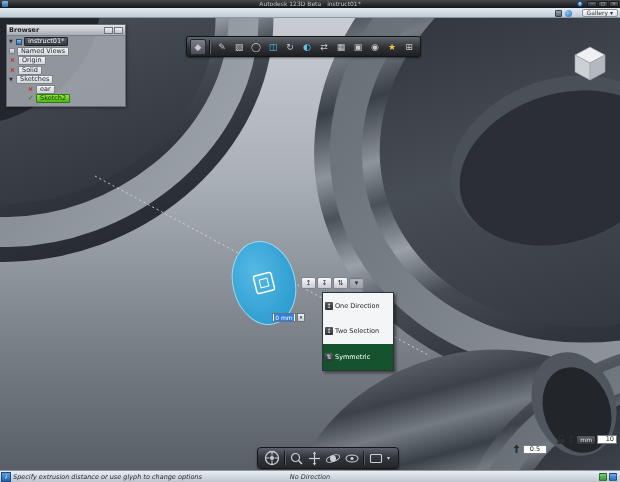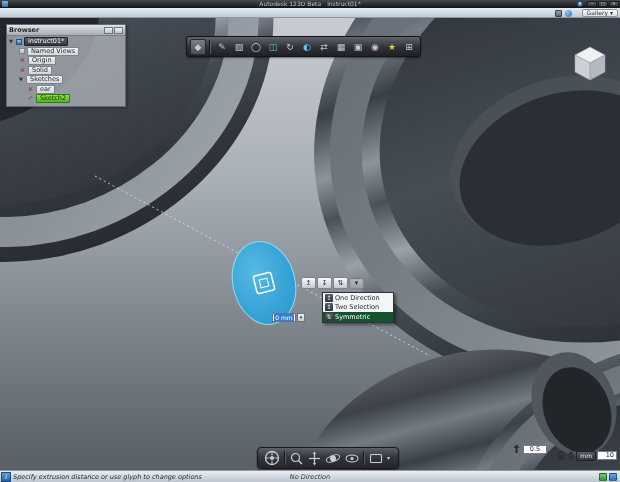--- a/index.html
+++ b/index.html
@@ -41,21 +41,21 @@
            background:rgba(172,178,185,0.80);border:1px solid #646a72;
            box-shadow:1px 1px 3px rgba(0,0,0,.35);}
   .browser-header{height:10px;display:flex;align-items:center;padding:0 2px;
                   background:linear-gradient(rgba(228,232,236,.95),rgba(168,174,181,.95));
                   border-bottom:1px solid #7a8088;}
   .browser-title{font-size:6.5px;font-weight:bold;color:#22262b;flex:1;line-height:9px;}
   .browser-hbtn{width:9px;height:7px;margin-left:1px;border:1px solid #70767e;box-sizing:border-box;
                 background:linear-gradient(#eef0f2,#c3c8cd);}
   .tree{padding:1px 0 2px;}
   .tree-row{display:flex;align-items:center;height:9.5px;gap:2px;}
-  .indent-0{padding-left:2px;} .indent-1{padding-left:12px;} .indent-2{padding-left:20px;}
+  .indent-0{padding-left:2px;} .indent-1{padding-left:2px;} .indent-2{padding-left:20px;}
   .tri{font-size:5px;color:#2c3036;width:5px;line-height:5px;}
   .tree-icon{font-size:6.5px;width:7px;text-align:center;line-height:7px;}
   .icon-red{color:#c2271c;font-weight:bold;}
   .icon-green{color:#1f6e10;font-weight:bold;}
   .icon-sq-blue{width:6px;height:6px;background:linear-gradient(#8fc3ec,#3571ad);border:1px solid #24537f;box-sizing:border-box;}
   .icon-sq-gray{width:6px;height:6px;background:linear-gradient(#e8eaec,#b2b7bd);border:1px solid #7e848b;box-sizing:border-box;}
   .pill{font-size:6.5px;line-height:7px;padding:0 3px;border:1px solid #7d838b;border-radius:1px;white-space:nowrap;
         background:linear-gradient(#f0f2f4,#d2d6da);color:#1f2328;}
   .pill-dark{background:linear-gradient(#5a5f66,#343940);color:#f2f4f6;border-color:#1f2327;}
   .pill-green{background:linear-gradient(#90e63e,#4fb517);color:#113306;border-color:#2e7d0e;}
@@ -71,41 +71,41 @@
   .tool-btn.teal{color:#5fc8e8;}
   .tool-btn.star{color:#e9c842;}
 
   
   .mini-toolbar{position:absolute;left:301px;top:259px;display:flex;gap:1px;z-index:12;}
   .mini-btn{width:15px;height:12px;box-sizing:border-box;border:1px solid #7e858d;border-radius:2px;
             background:linear-gradient(#f7f8f9,#c7cbd1);font-size:7px;line-height:10px;text-align:center;color:#2b2f34;}
   .mini-btn.pressed{background:linear-gradient(#b6bcc4,#99a0a9);box-shadow:inset 0 1px 1px rgba(0,0,0,.35);}
   .dropdown{position:absolute;left:322px;top:274px;width:70px;z-index:13;background:#f4f5f7;
             border:1px solid #2e3338;box-shadow:2px 2px 3px rgba(0,0,0,.45);}
-  .dd-row{display:flex;align-items:center;height:9.5px;gap:2px;padding:0 2px;font-size:6.5px;color:#1e2227;}
+  .dd-row{display:flex;align-items:center;height:9.5px;gap:2px;padding:8px 2px;font-size:6.5px;color:#1e2227;}
   .dd-row.selected{background:#14532d;color:#fff;}
   .dd-icon{flex:0 0 8px;width:8px;height:8px;border-radius:1px;background:linear-gradient(#585d64,#2f3338);
            color:#dfe3e7;font-size:6px;line-height:8px;text-align:center;}
   .distance{position:absolute;left:272px;top:295px;display:flex;gap:1px;z-index:12;}
   .distance-box{width:24px;height:9px;background:#fff;border:1px solid #6d737b;box-sizing:border-box;
                 display:flex;align-items:center;justify-content:center;}
   .distance-val{font-size:6px;line-height:7px;background:#2f7fdd;color:#fff;padding:0 1px;white-space:nowrap;}
   .distance-drop{width:8px;height:9px;box-sizing:border-box;border:1px solid #6d737b;
                  background:linear-gradient(#eef0f2,#c6cbd1);font-size:5px;line-height:7px;text-align:center;color:#2c3136;}
 
   
   .navbar{position:absolute;left:257px;top:429px;width:142px;height:22px;z-index:10;box-sizing:border-box;
           display:flex;align-items:center;gap:3px;padding:0 5px;
           background:linear-gradient(#5c6068,#33363c 45%,#23252a);
           border:1px solid #17181b;border-radius:4px;box-shadow:0 1px 2px rgba(0,0,0,.5);}
   .nav-sep{width:1px;height:14px;background:#15171a;border-right:1px solid #565a61;}
   .nav-arrow{color:#c9cdd2;font-size:6px;line-height:6px;}
 
   
-  .ctrl-row1{position:absolute;right:3px;top:432px;display:flex;align-items:center;gap:1px;z-index:10;}
+  .ctrl-row1{position:absolute;right:3px;top:416px;display:flex;align-items:center;gap:1px;z-index:10;}
   .ctrl-row2{position:absolute;left:512px;top:426px;display:flex;align-items:center;gap:2px;z-index:10;}
   .chip{background:linear-gradient(#575c63,#34383d);color:#e8ebee;font-size:6px;line-height:8px;
         padding:0 3px;border:1px solid #1f2226;border-radius:2px;}
   .num-input{width:20px;height:9px;box-sizing:border-box;background:#fff;border:1px solid #767d85;
              font-size:6.5px;line-height:7px;text-align:right;padding:0 2px;color:#1b1f24;}
   .num-input.wide{width:24px;text-align:center;}
 
   
   .statusbar{position:absolute;left:0;top:470px;right:0;height:12px;z-index:30;box-sizing:border-box;
              background:linear-gradient(#e9eef3,#bdc6d0);border-top:1px solid #8d98a3;

